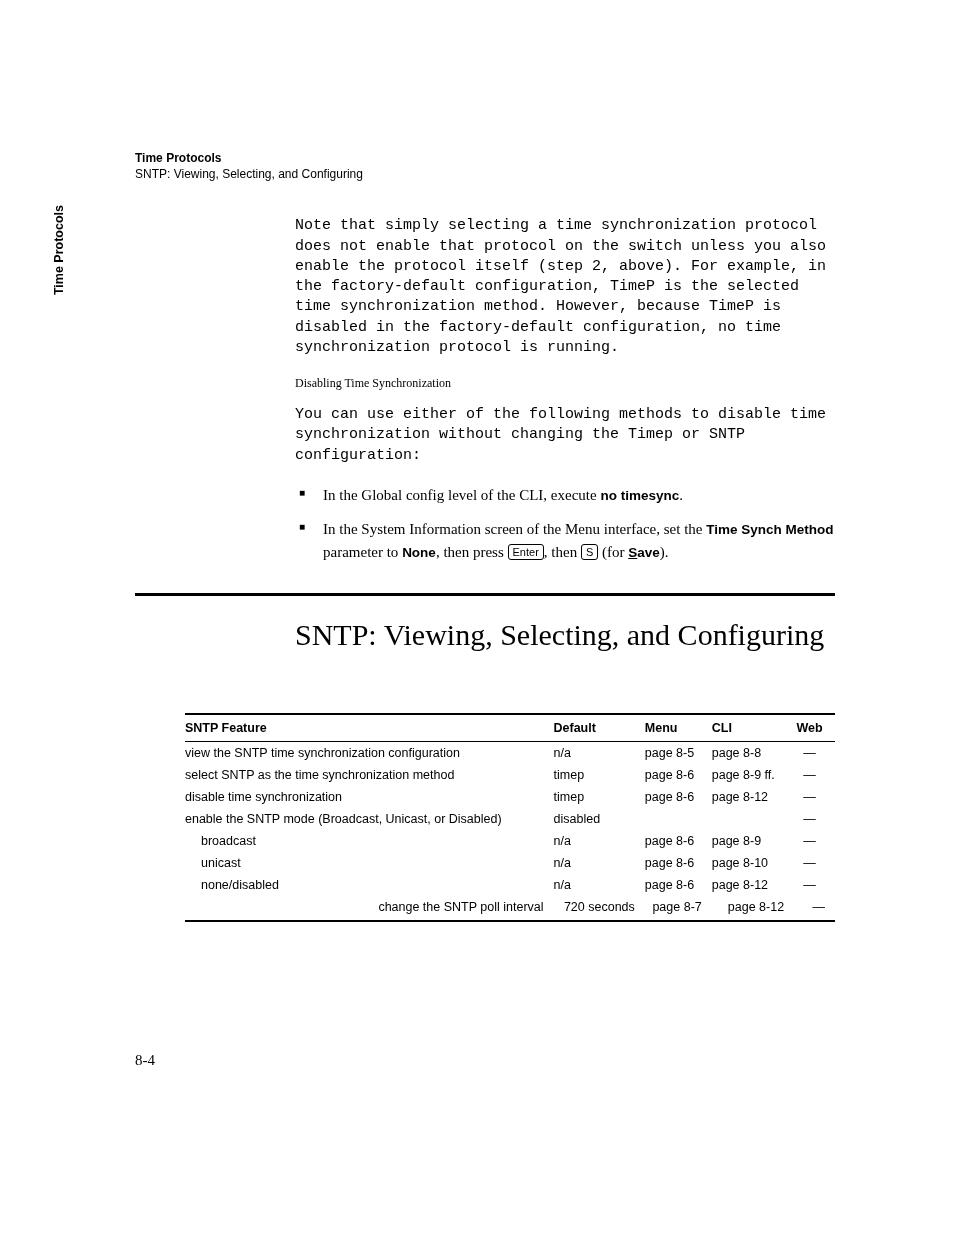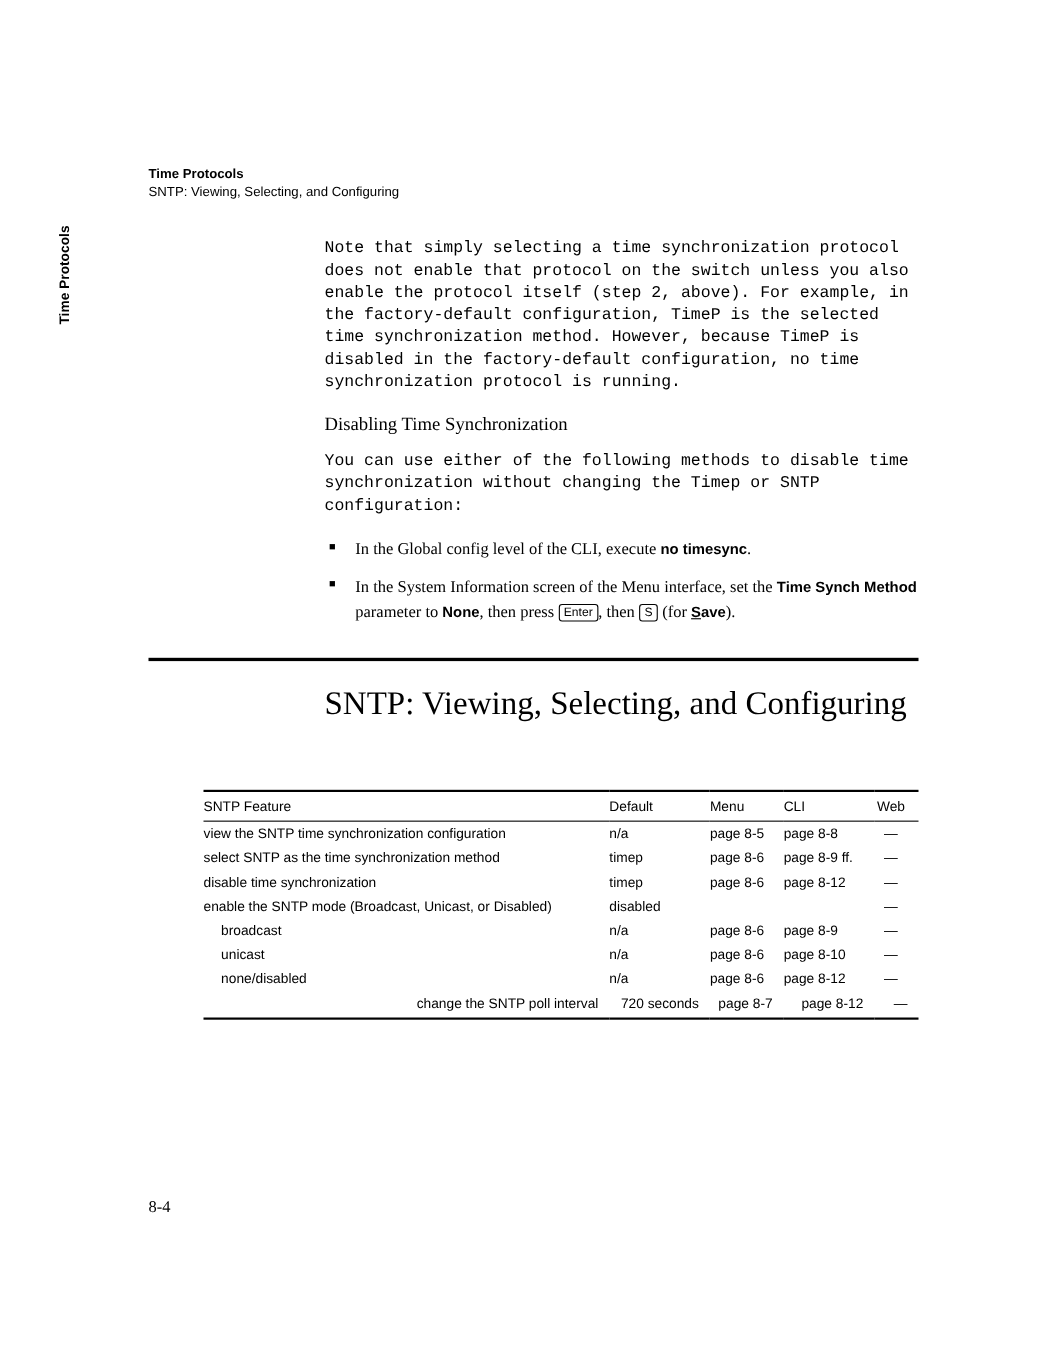--- a/index.html
+++ b/index.html
@@ -41,21 +41,21 @@
     width: 540px;
   }
   .para {
     font-family: Liberation Mono, monospace;
     font-size: 15px;
     line-height: 1.35;
     margin-bottom: 18px;
   }
   .subhead {
     font-family: "Century Schoolbook", "New Century Schoolbook", "Times New Roman", serif;
-    font-size: 17px;
+    font-size: 12px;
     margin-bottom: 14px;
   }
   .bullets { list-style: none; margin-bottom: 10px; }
   .bullets li {
     position: relative;
     padding-left: 28px;
     font-family: "Century Schoolbook", "New Century Schoolbook", "Times New Roman", serif;
     font-size: 15px;
     line-height: 1.5;
     margin-bottom: 12px;
@@ -94,36 +94,36 @@
   }
   .tbl {
     width: 650px;
     margin-left: 50px;
     border-collapse: collapse;
     font-family: Arial, Helvetica, sans-serif;
     font-size: 12.5px;
   }
   .tbl th {
     text-align: left;
-    font-weight: normal;
+    font-weight: bold;
     padding: 6px 10px 6px 0;
     border-top: 2px solid #000;
     border-bottom: 1px solid #000;
   }
   .tbl td {
     padding: 4px 10px 4px 0;
     vertical-align: top;
   }
   .tbl tbody tr:last-child td { border-bottom: 2px solid #000; padding-bottom: 6px; text-align: right; }
   .tbl td.indent { padding-left: 16px; }
   .tbl td.web, .tbl th.web { text-align: center; }
   .page-num {
     position: absolute;
     left: 135px;
-    top: 1090px;
+    top: 1052px;
     font-family: "Century Schoolbook", "Times New Roman", serif;
     font-size: 15px;
   }
   .u { text-decoration: underline; }
 </style>
 </head>
 <body>
 
 <div class="side-tab">Time Protocols</div>
 

